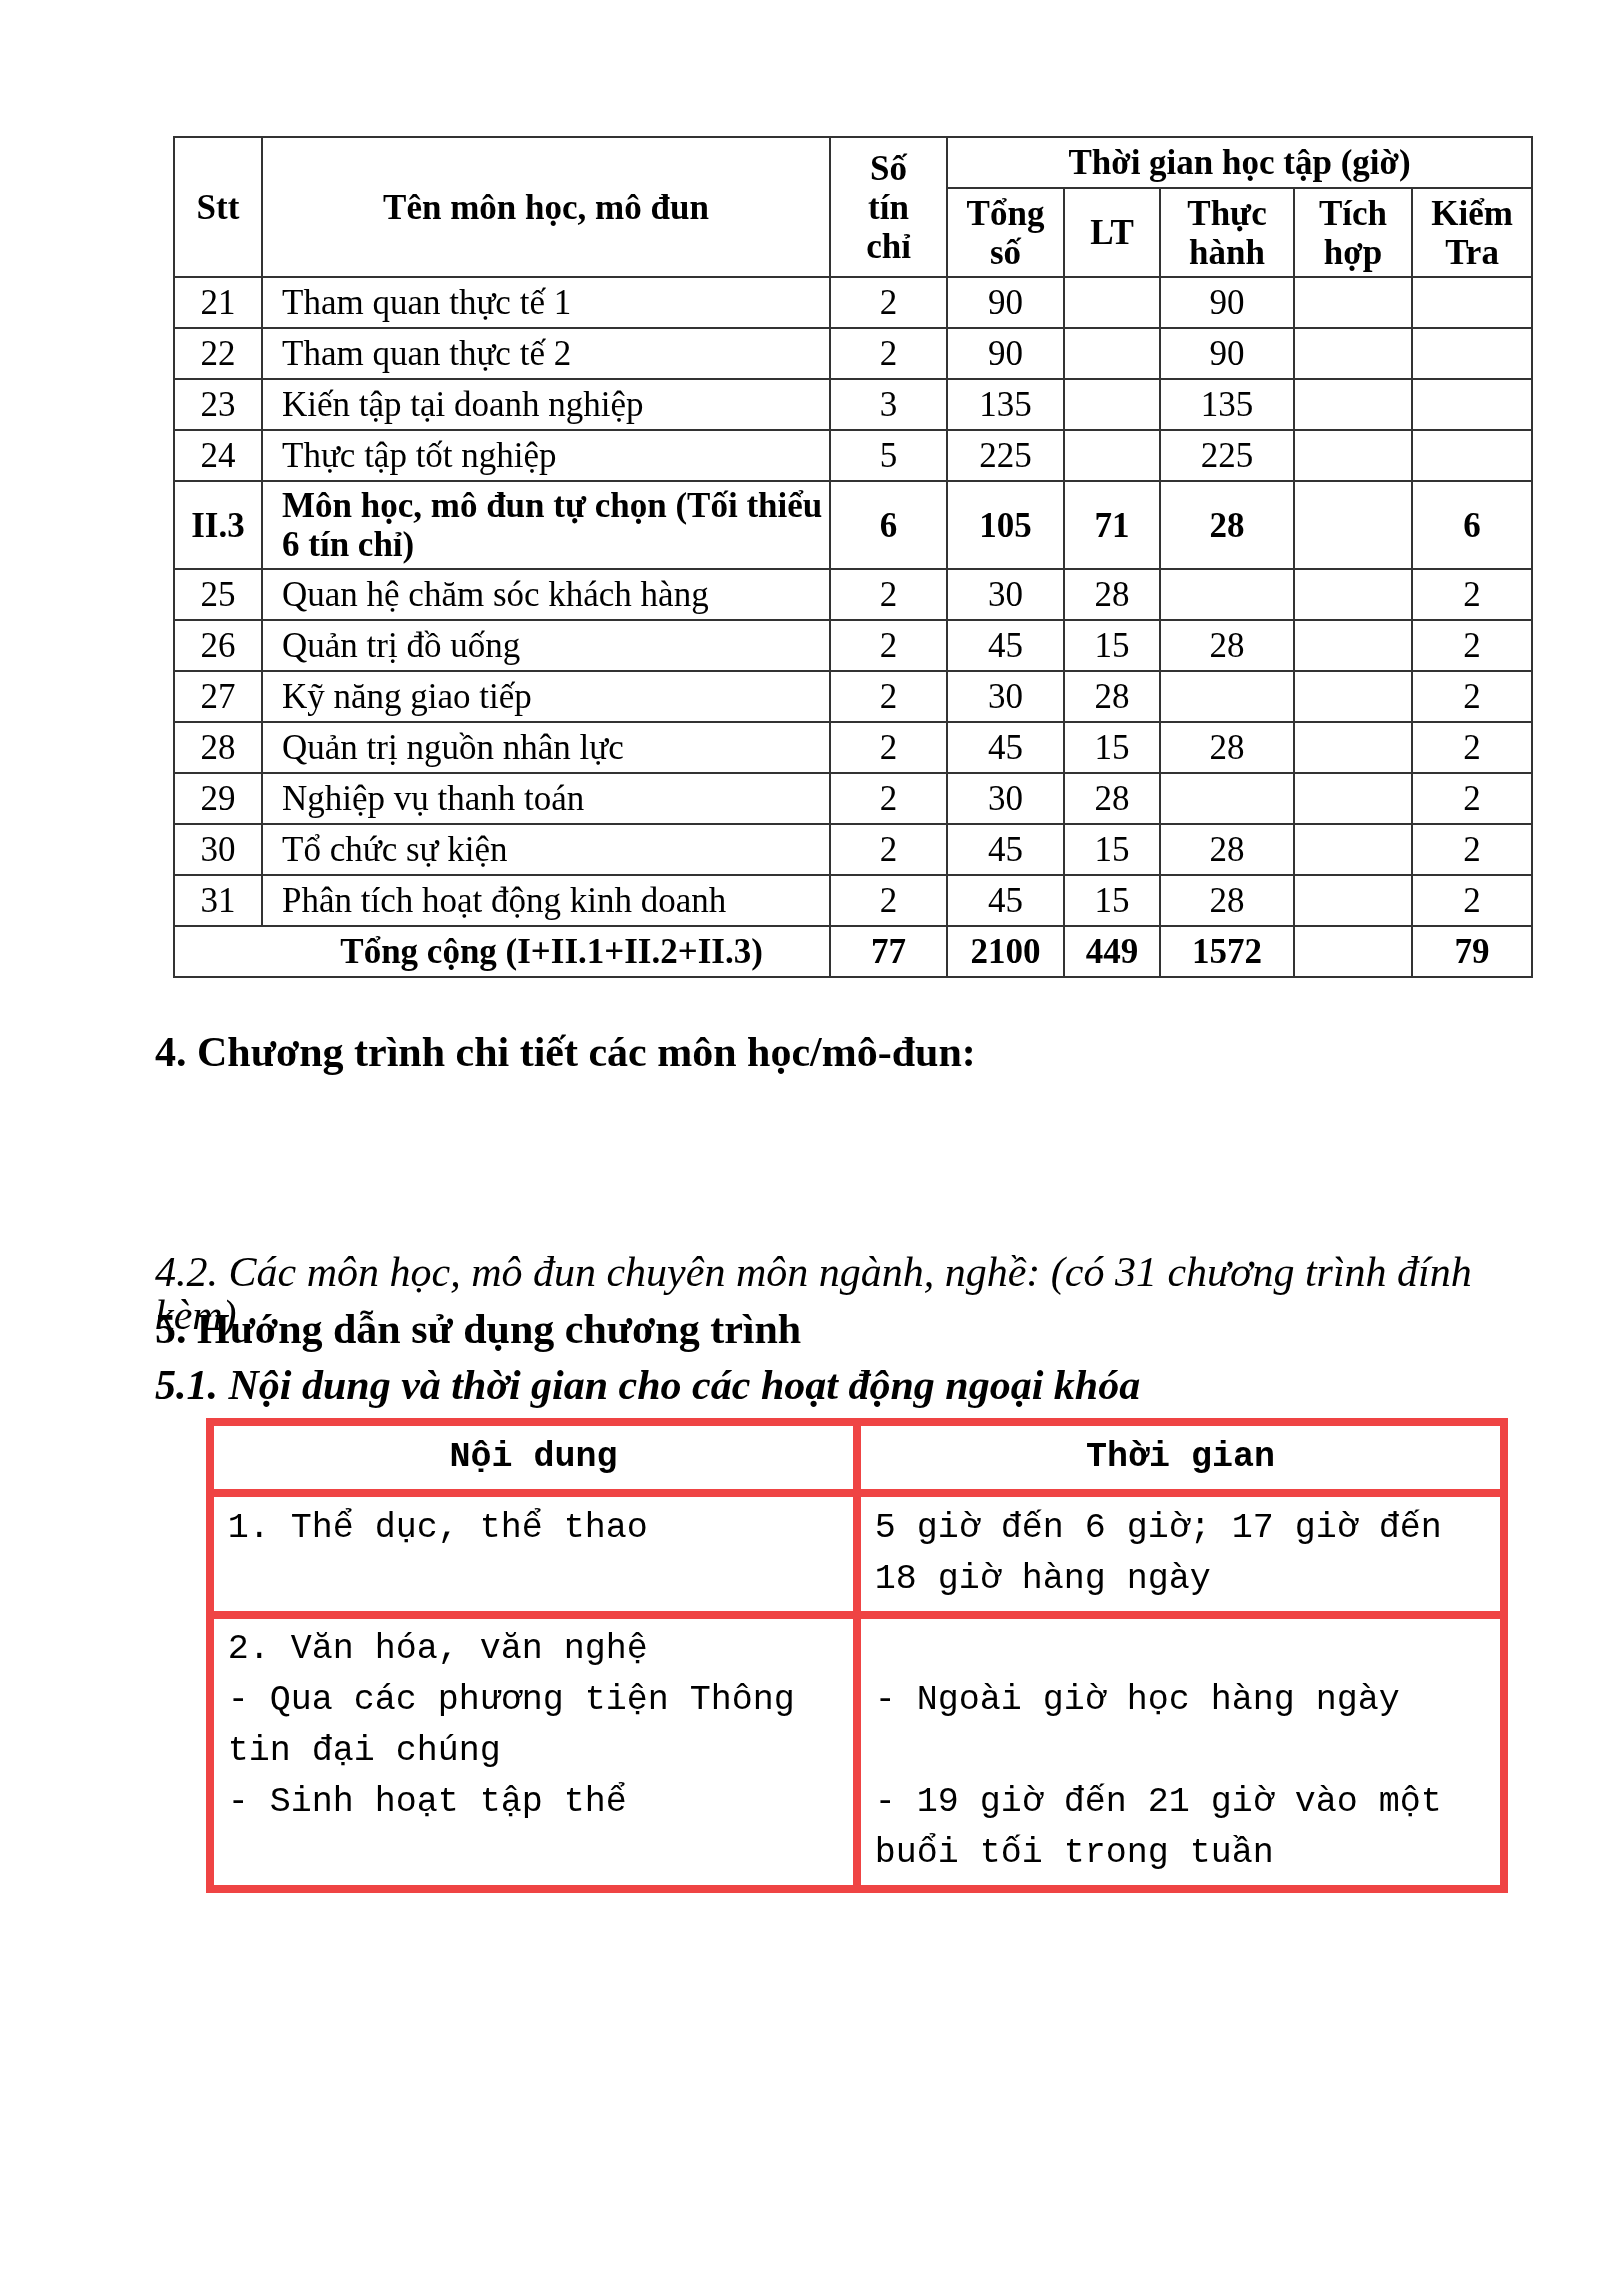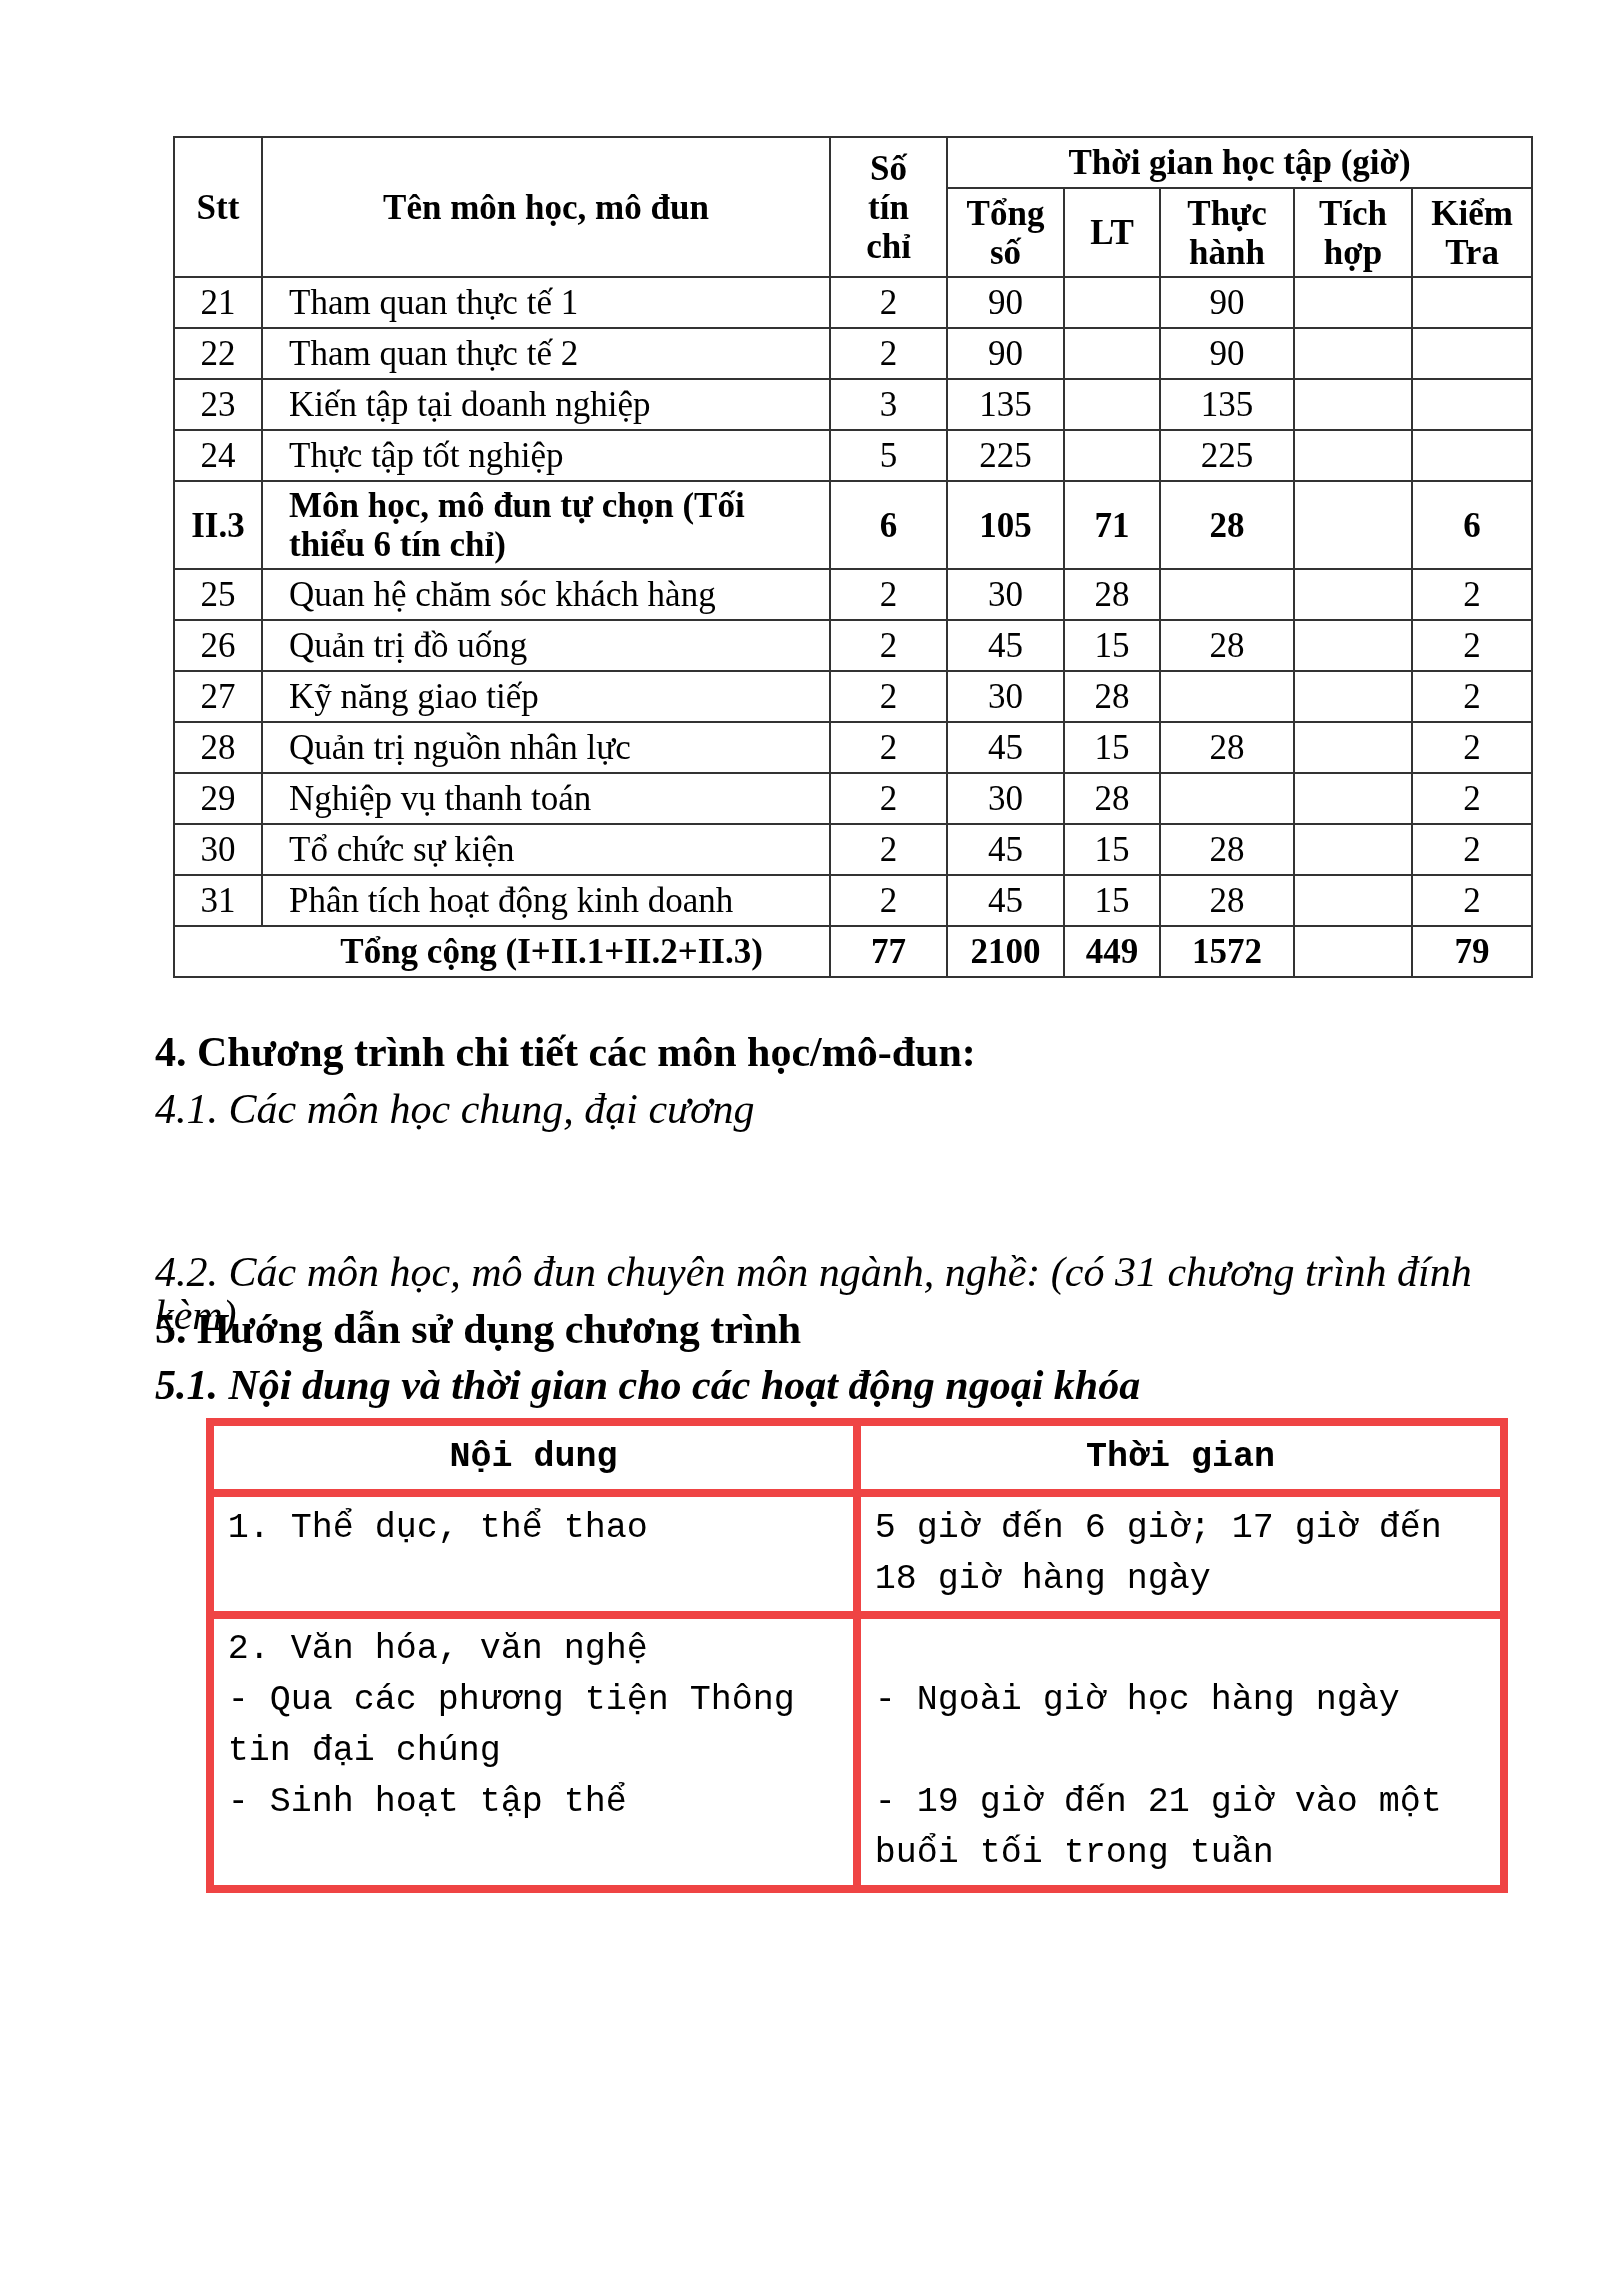--- a/index.html
+++ b/index.html
@@ -19,21 +19,21 @@
     table-layout: fixed;
   }
   table.curr td, table.curr th {
     border: 2px solid #333;
     padding: 0 5.9px;
     line-height: 41px;
     vertical-align: middle;
   }
   table.curr th { font-weight: bold; text-align: center; line-height: 43px; }
   table.curr td.c { text-align: center; }
-  table.curr td.name { text-align: left; padding-left: 26px; }
+  table.curr td.name { text-align: left; padding-left: 19px; }
   table.curr tr.row td { height: 49px; }
   table.curr tr.bold td { font-weight: bold; }
   table.curr tr.sec td { height: 86px; }
   table.curr tr.sec td.name { line-height: 39px; }
 
   .doc-text { position: absolute; left: 155px; width: 1358px; font-size: 42px; line-height: 43px; }
   .h-bold { font-weight: bold; }
   .h-italic { font-style: italic; }
   .h-bolditalic { font-weight: bold; font-style: italic; }
   .para { text-indent: 100px; text-align: justify; line-height: 53px; }
@@ -233,21 +233,20 @@
         <td class="c">2100</td>
         <td class="c">449</td>
         <td class="c">1572</td>
         <td class="c"></td>
         <td class="c">79</td>
       </tr>
     </tfoot>
   </table>
 
   <div class="doc-text h-bold" style="top:1031px">4. Chương trình chi tiết các môn học/mô-đun:</div>
-  <div class="doc-text h-italic" style="top:1088px">4.1. Các môn học chung, đại cương</div>
   <div class="doc-text h-italic" style="top:1251px">4.2. Các môn học, mô đun chuyên môn ngành, nghề: (có 31 chương trình đính kèm)</div>
   <div class="doc-text h-bold" style="top:1308px">5. Hướng dẫn sử dụng chương trình</div>
   <div class="doc-text h-bolditalic" style="top:1364px">5.1. Nội dung và thời gian cho các hoạt động ngoại khóa</div>
 
   <table class="extra">
     <colgroup>
       <col style="width:647px">
       <col style="width:647px">
     </colgroup>
     <thead>

